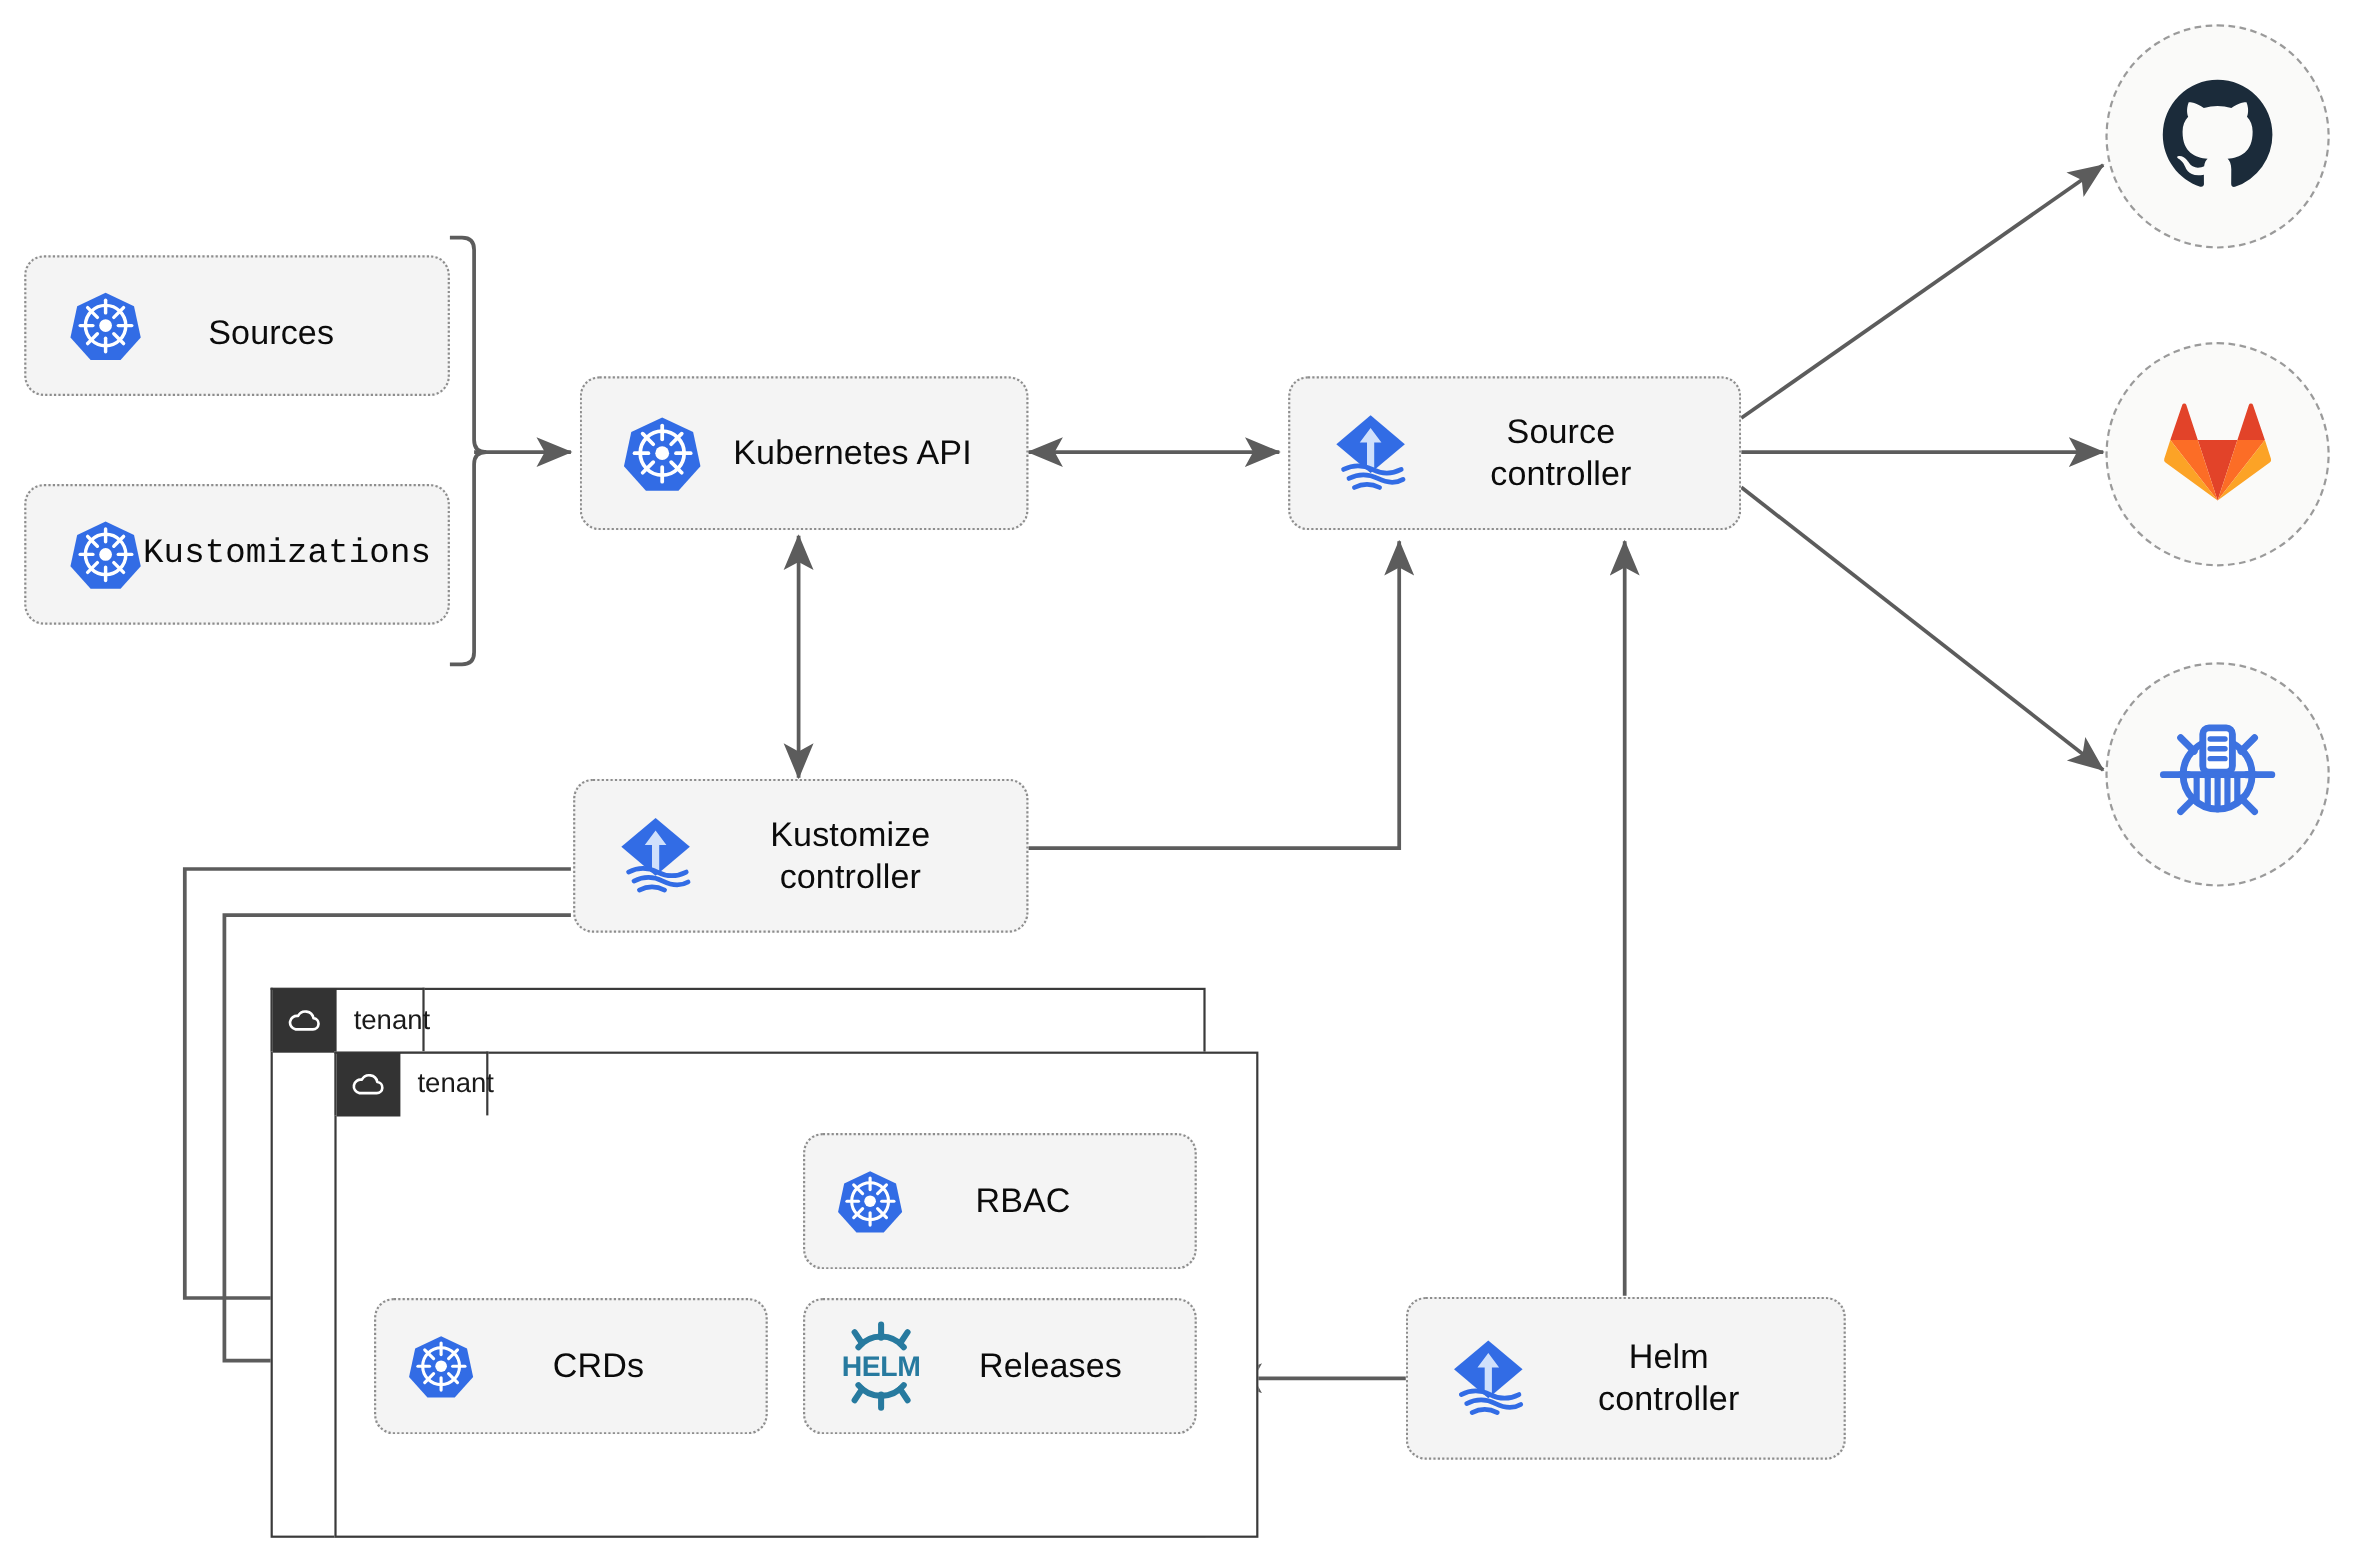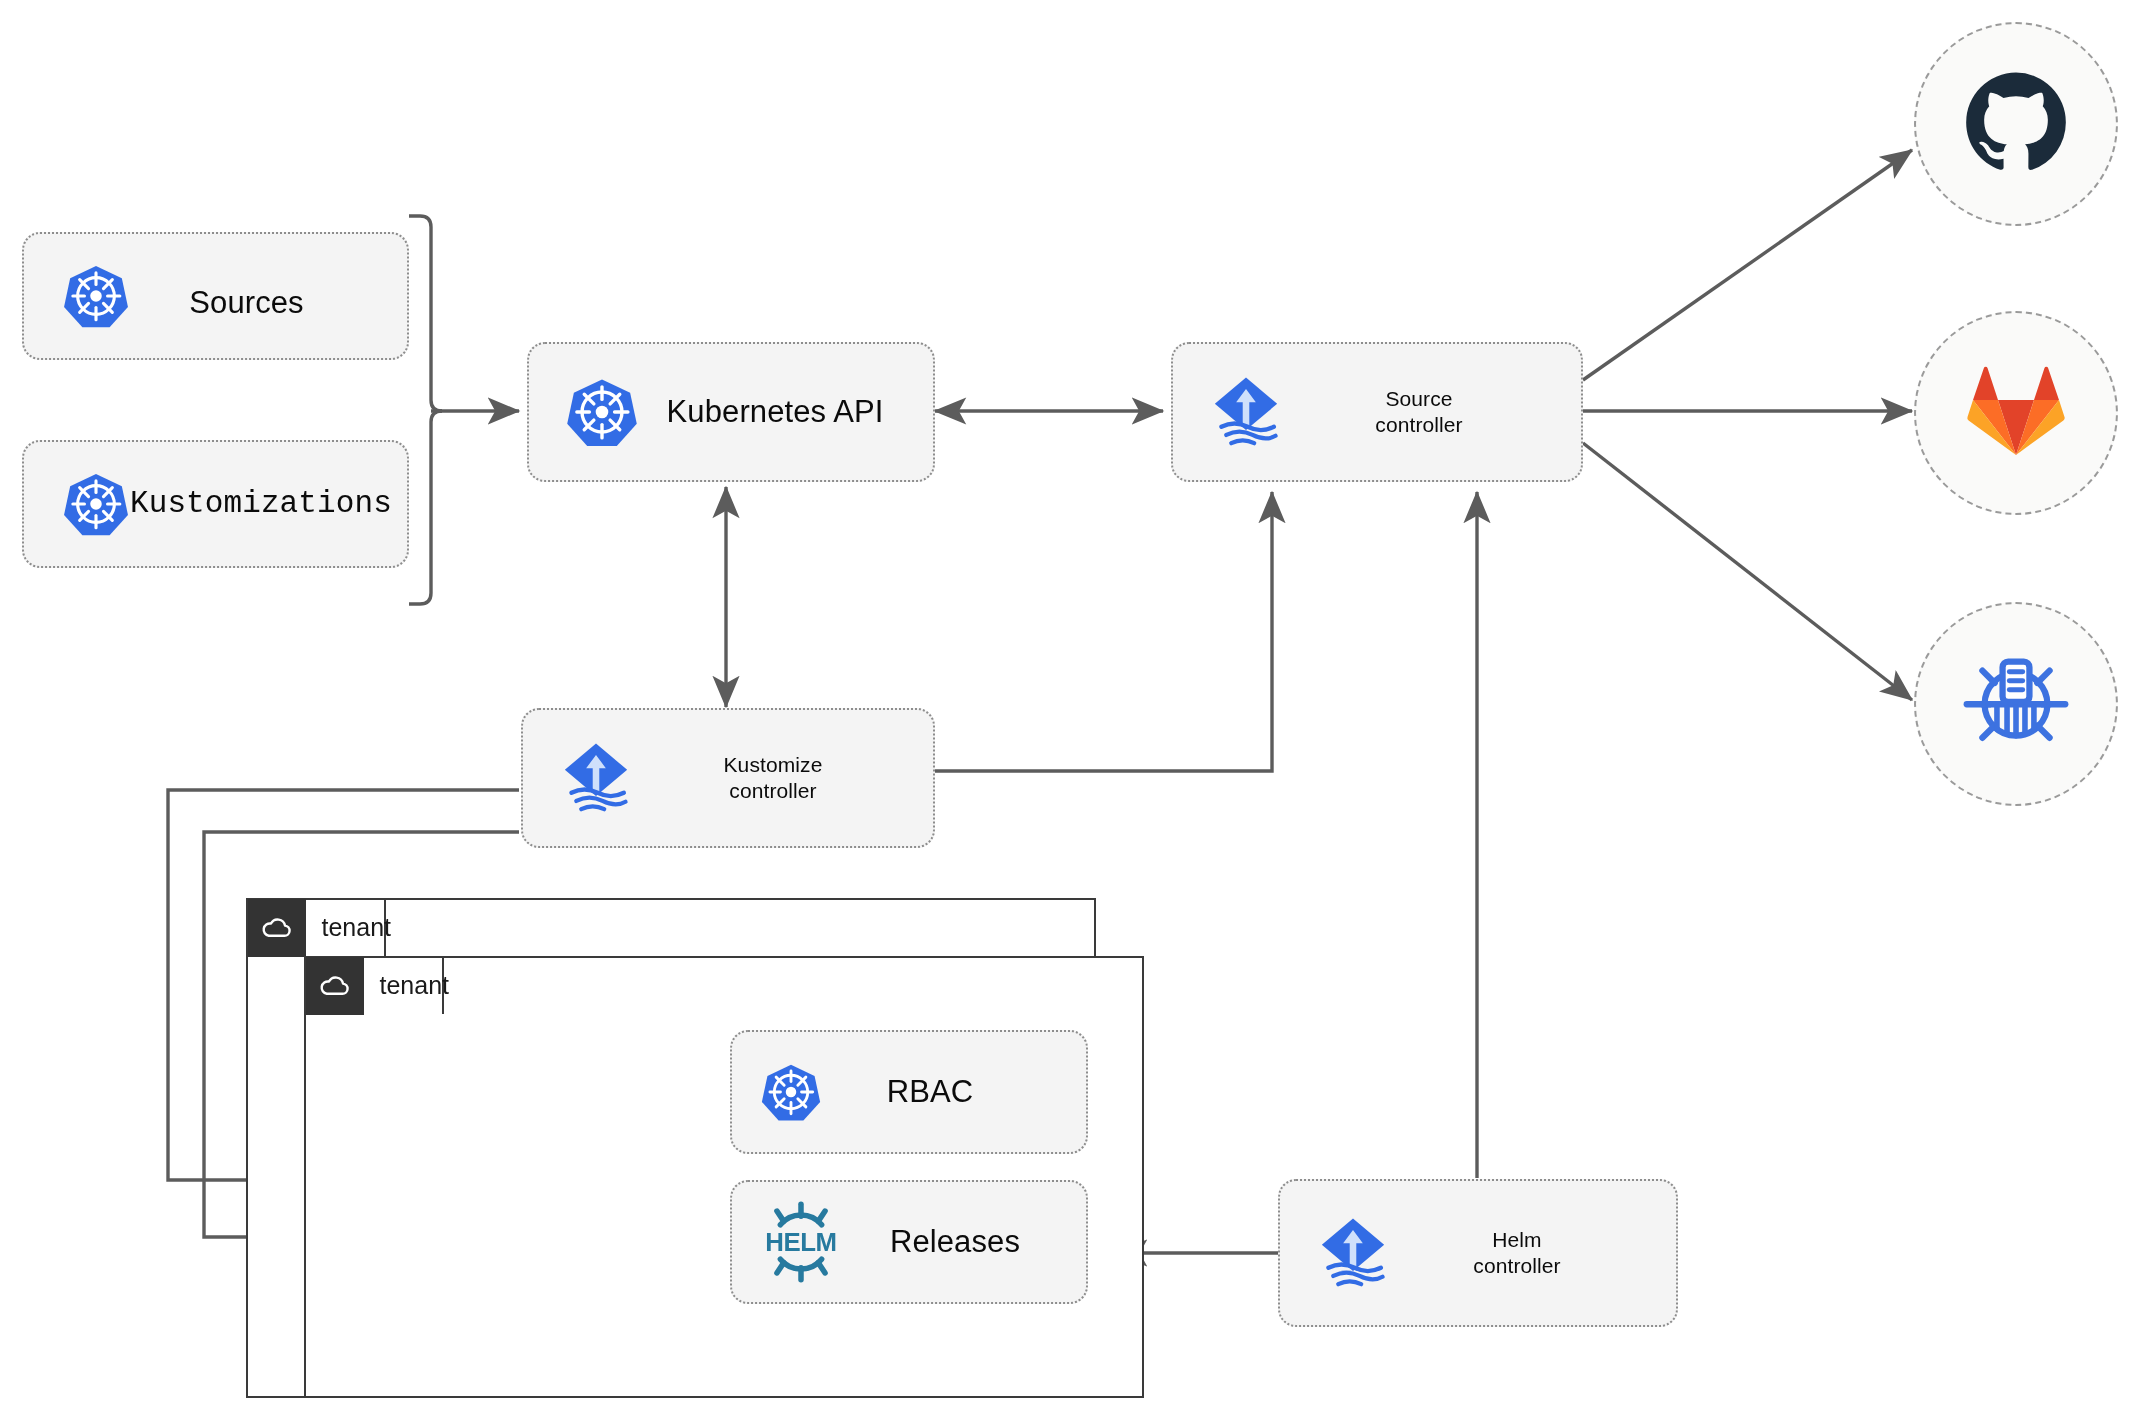--- a/index.html
+++ b/index.html
@@ -12,21 +12,21 @@
   .card{
     position:absolute;background:#f4f4f4;border:2.5px dotted #8d8d8d;
     border-radius:18px;display:flex;align-items:center;box-sizing:border-box;
     z-index:5;
   }
   .card .ico{flex:0 0 auto;display:flex;align-items:center;justify-content:center;}
   .card .lbl{
     flex:1 1 auto;text-align:center;color:#0b0b0b;
     font-size:31px;line-height:1.22;white-space:pre-line;letter-spacing:.1px;
   }
-  .card.two-line .lbl{font-size:21px;}
+  .card.two-line .lbl{font-size:31px;}
 
   
   .circle{
     position:absolute;border:2.5px dashed #9a9a9a;border-radius:50%;
     background:#fafaf9;display:flex;align-items:center;justify-content:center;z-index:5;
   }
 
   
   .tenant{
     position:absolute;background:#ffffff;border:2.5px solid #3a3a3a;
@@ -298,20 +298,42 @@
             <line x1="74" y1="26" x2="61" y2="39"></line>
               <line x1="39" y1="61" x2="26" y2="74"></line>
           </g>
           <circle cx="50" cy="50" r="27" fill="none" stroke="#ffffff" stroke-width="4.6"></circle>
         </g>
       </svg>
     </span>
     <span class="lbl" style="padding-right:48px;">RBAC</span>
   </div>
 
+  <div class="card" style="left:340px;top:1180px;width:358px;height:124px;z-index:6;">
+    <span class="ico" style="margin-left:28px;">
+      <svg width="62" height="62" viewBox="0 0 100 100">
+        <path d="M50 6 L88 24 L97 66 L70 96 L30 96 L3 66 L12 24 Z" fill="#326CE5"></path>
+        <g fill="#ffffff">
+          <circle cx="50" cy="50" r="8.5"></circle>
+          <g stroke="#ffffff" stroke-width="4.6" stroke-linecap="round">
+            <line x1="50" y1="16" x2="50" y2="33"></line>
+              <line x1="50" y1="67" x2="50" y2="85"></line>
+            <line x1="16" y1="50" x2="33" y2="50"></line>
+              <line x1="67" y1="50" x2="85" y2="50"></line>
+            <line x1="26" y1="26" x2="39" y2="39"></line>
+              <line x1="61" y1="61" x2="74" y2="74"></line>
+            <line x1="74" y1="26" x2="61" y2="39"></line>
+              <line x1="39" y1="61" x2="26" y2="74"></line>
+          </g>
+          <circle cx="50" cy="50" r="27" fill="none" stroke="#ffffff" stroke-width="4.6"></circle>
+        </g>
+      </svg>
+    </span>
+    <span class="lbl" style="padding-right:40px;">CRDs</span>
+  </div>
 
   <div class="card" style="left:730px;top:1180px;width:358px;height:124px;z-index:6;">
     <span class="ico" style="margin-left:26px;position:relative;">
       <svg width="86" height="86" viewBox="0 0 100 100">
         <g fill="none" stroke="#277A9F" stroke-width="6.4" stroke-linecap="round">
           <path d="M26 30 A31 31 0 0 1 74 30"></path>
           <path d="M26 70 A31 31 0 0 0 74 70"></path>
           <line x1="50" y1="6" x2="50" y2="20"></line>
           <line x1="50" y1="80" x2="50" y2="94"></line>
           <line x1="22" y1="14" x2="30" y2="26"></line>

